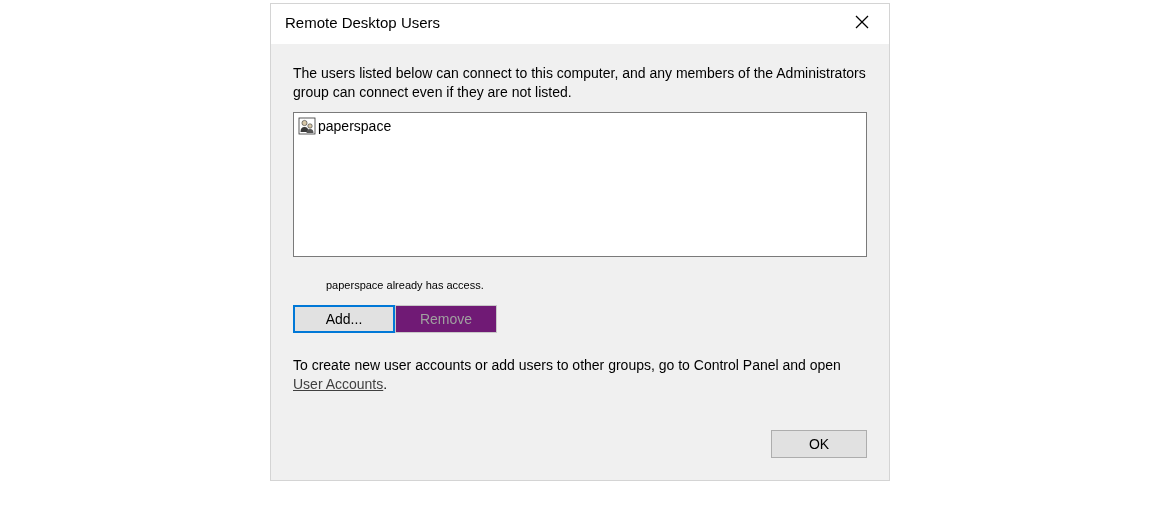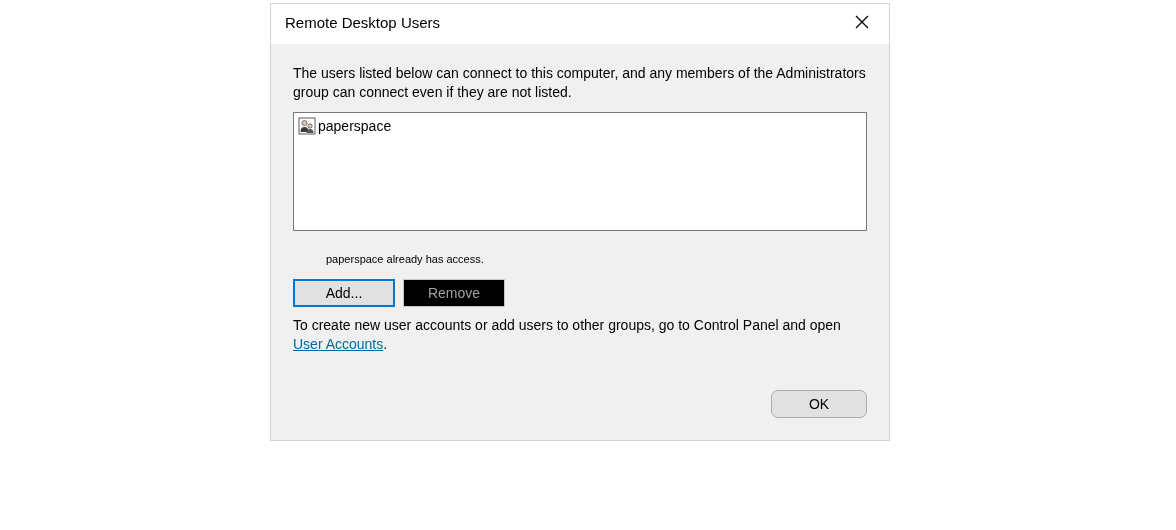--- a/index.html
+++ b/index.html
@@ -65,21 +65,21 @@
     .description {
       font-size: 14px;
       line-height: 1.35;
       margin-bottom: 10px;
       color: #000;
     }
     
     .user-list {
       background: #fff;
       border: 1px solid #7a7a7a;
-      height: 119px;
+      height: 145px;
       padding: 3px 4px;
       margin-bottom: 22px;
       overflow: auto;
     }
     
     .user-item {
       display: flex;
       align-items: center;
       gap: 2px;
       font-size: 14px;
@@ -100,22 +100,22 @@
     }
     
     .status-line {
       font-size: 11px;
       margin-bottom: 14px;
       margin-left: 33px;
     }
     
     .button-row {
       display: flex;
-      gap: 8px;
-      margin-bottom: 9px;
+      gap: 0;
+      margin-bottom: 23px;
     }
     
     .btn {
       height: 28px;
       min-width: 102px;
       font-family: inherit;
       font-size: 14px;
       text-align: center;
       background: #e1e1e1;
       border: 1px solid #adadad;
@@ -125,45 +125,44 @@
     
     .btn.primary {
       border: 2px solid #0078d7;
       background: #e1e1e1;
     }
     
     .btn.disabled {
       color: #a0a0a0;
       cursor: default;
       border: 1px solid #c8c8c8;
-      background: #000000;
+      background: #701a75;
     }
     
     .hint-text {
       font-size: 14px;
       line-height: 1.35;
       margin-bottom: 36px;
     }
     
     .link {
-      color: #0369a1;
+      color: #404040;
       text-decoration: underline;
       cursor: pointer;
     }
     
     .footer-buttons {
       display: flex;
       justify-content: flex-end;
       gap: 10px;
       padding-bottom: 2px;
     }
     
     .footer-buttons .btn {
       min-width: 96px;
-      border-radius: 7px;
     }
   </style>
 </head>
 <body>
 
 <div class="dialog">
 
   <div class="titlebar">
     <span class="titlebar-title">Remote Desktop Users</span>
     <div class="close-btn">

